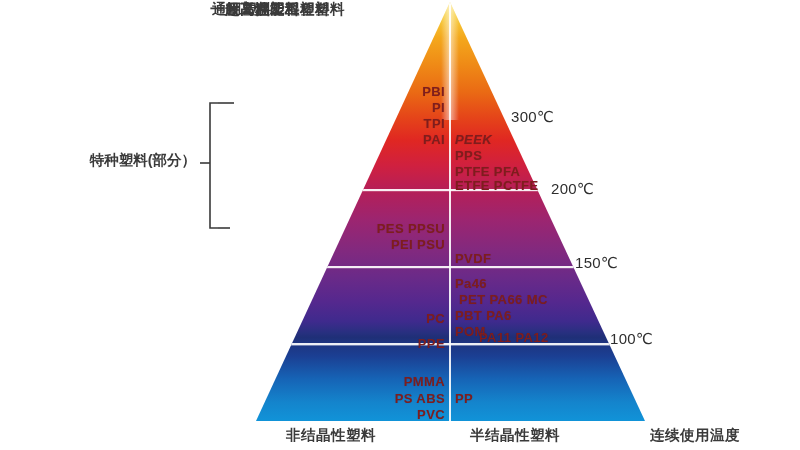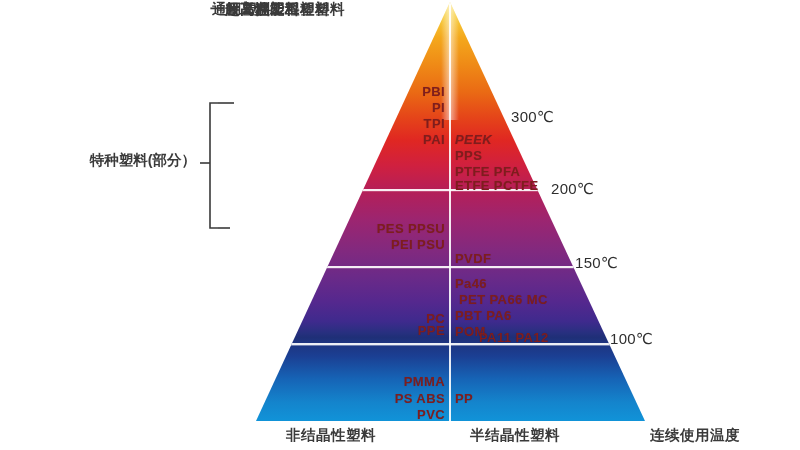--- a/index.html
+++ b/index.html
@@ -135,21 +135,21 @@
   <div class="temp-label" id="temp-3">100℃</div>
 
   <div id="materials-layer">
       <div class="mat left" style="left: 445px; top: 84px;">PBI</div>
       <div class="mat left" style="left: 445px; top: 100px;">PI</div>
       <div class="mat left" style="left: 445px; top: 116px;">TPI</div>
       <div class="mat left" style="left: 445px; top: 132px;">PAI</div>
       <div class="mat left" style="left: 445px; top: 221px; padding-left: 12px;">PES PPSU</div>
       <div class="mat left" style="left: 445px; top: 237px;">PEI PSU</div>
       <div class="mat left" style="left: 445px; top: 311px;">PC</div>
-      <div class="mat left" style="left: 445px; top: 323px; padding-left: 12px;">PPE</div>
+      <div class="mat left" style="left: 445px; top: 336px; padding-left: 12px;">PPE</div>
       <div class="mat left" style="left: 445px; top: 374px;">PMMA</div>
       <div class="mat left" style="left: 445px; top: 391px; text-align: center;">PS ABS</div>
       <div class="mat left" style="left: 445px; top: 407px;">PVC</div>
       <div class="mat right" style="left: 455px; top: 132px; font-style: italic;">PEEK</div>
       <div class="mat right" style="left: 455px; top: 148px;">PPS</div>
       <div class="mat right" style="left: 455px; top: 164px;">PTFE PFA</div>
       <div class="mat right" style="left: 455px; top: 178px;">ETFE PCTFE</div>
       <div class="mat right" style="left: 455px; top: 251px;">PVDF</div>
       <div class="mat right" style="left: 455px; top: 276px;">Pa46</div>
       <div class="mat right" style="left: 435px; top: 292px; margin-left: 24px;">PET PA66 MC</div>

